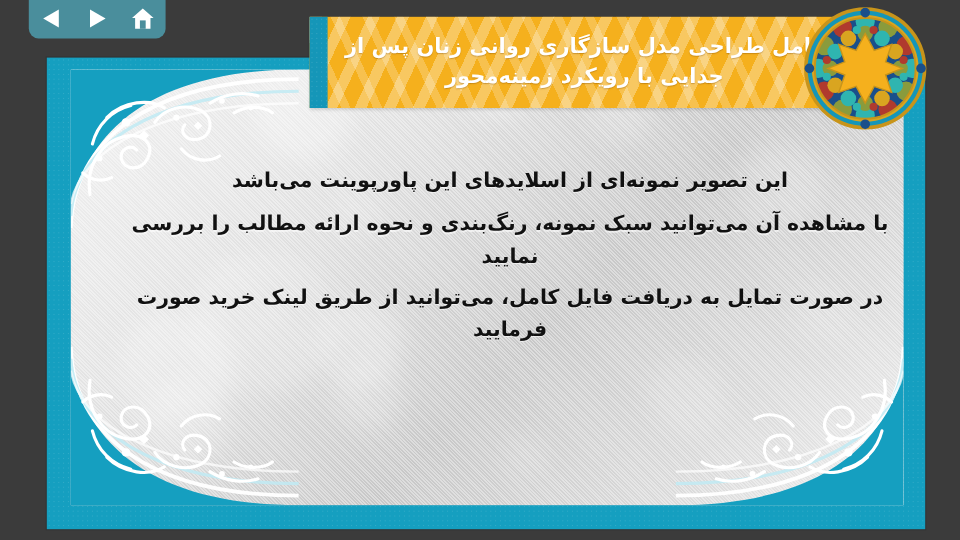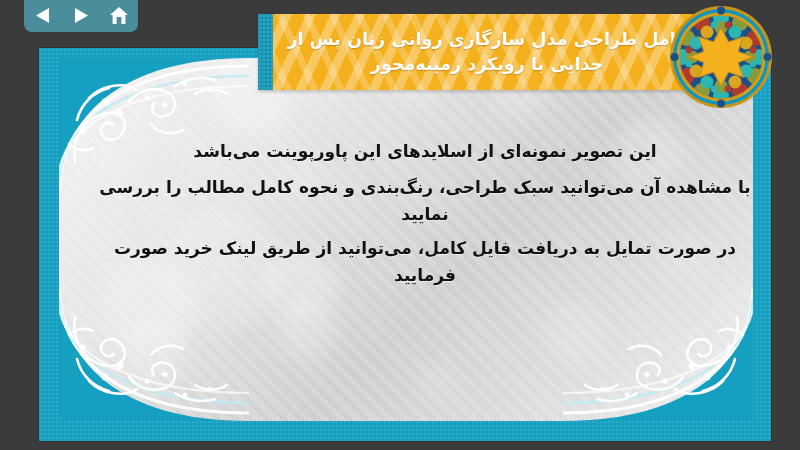--- a/index.html
+++ b/index.html
@@ -311,17 +311,17 @@
         <circle cx="53" cy="6.5" r="4"></circle>
         <circle cx="53" cy="99.5" r="4"></circle>
         <circle cx="6.5" cy="53" r="4"></circle>
         <circle cx="99.5" cy="53" r="4"></circle>
       </g>
     </svg>
   </div>
 
   <div class="body-text">
     <p>این تصویر نمونه‌ای از اسلایدهای این پاورپوینت می‌باشد</p>
-    <p>با مشاهده آن می‌توانید سبک طراحی، رنگ‌بندی و نحوه کامل مطالب را بررسی نمایید</p>
+    <p>با مشاهده آن می‌توانید سبک نمونه، رنگ‌بندی و نحوه ارائه مطالب را بررسی نمایید</p>
     <p>در صورت تمایل به دریافت فایل کامل، می‌توانید از طریق لینک خرید صورت فرمایید</p>
   </div>
 
 </div>
 
 </body></html>

